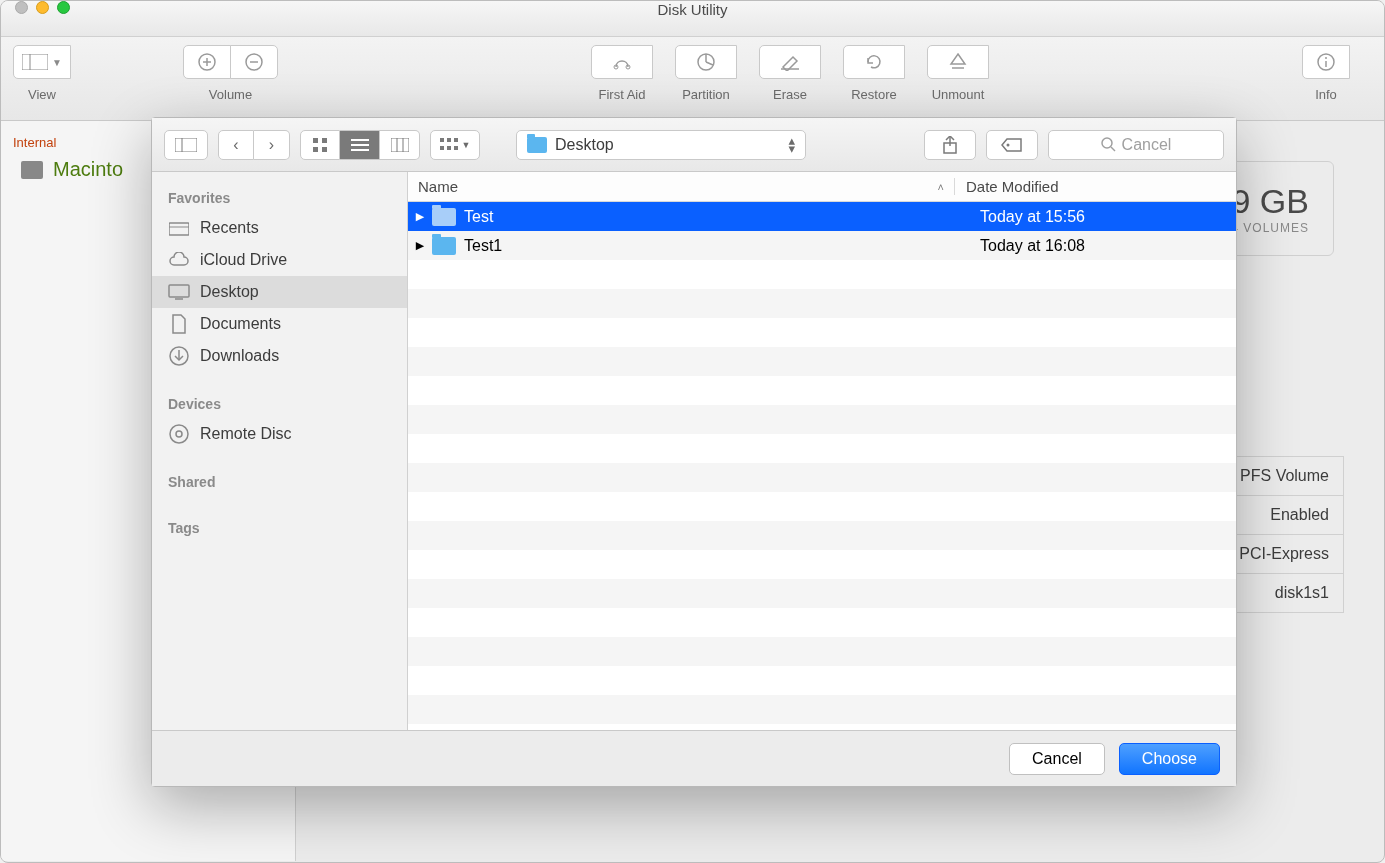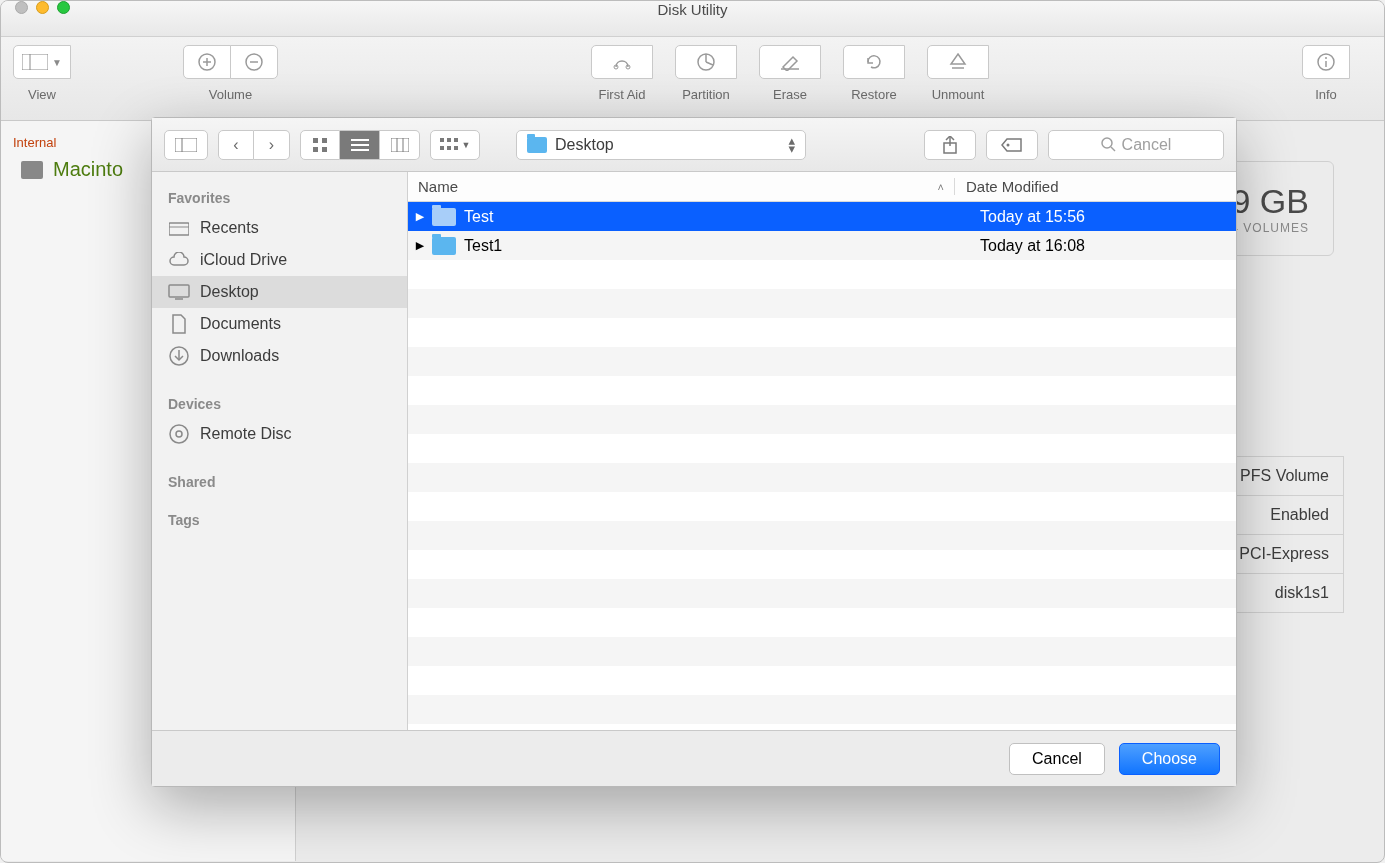--- a/index.html
+++ b/index.html
@@ -376,21 +376,21 @@
           <div class="s-icon">
               <svg width="20" height="20">
                 <circle cx="10" cy="10" r="9" fill="none" stroke="#8a8a8a" stroke-width="1.5"></circle>
                 <circle cx="10" cy="10" r="3" fill="none" stroke="#8a8a8a" stroke-width="1.5"></circle>
               </svg>
             </div>
           <span>Remote Disc</span>
         </div>
 
         <div class="m-side-h" style="margin-top:18px">Shared</div>
-        <div class="m-side-h" style="margin-top:10px">Tags</div>
+        <div class="m-side-h" style="margin-top:18px">Tags</div>
       </div>
 
       <div class="m-list">
         <div class="m-cols">
           <div class="c-name">
             <span>Name</span>
             <span style="flex:1"></span>
             <span style="font-size:11px;color:#7a7a7a;margin-right:10px">˄</span>
           </div>
           <div class="c-date">

